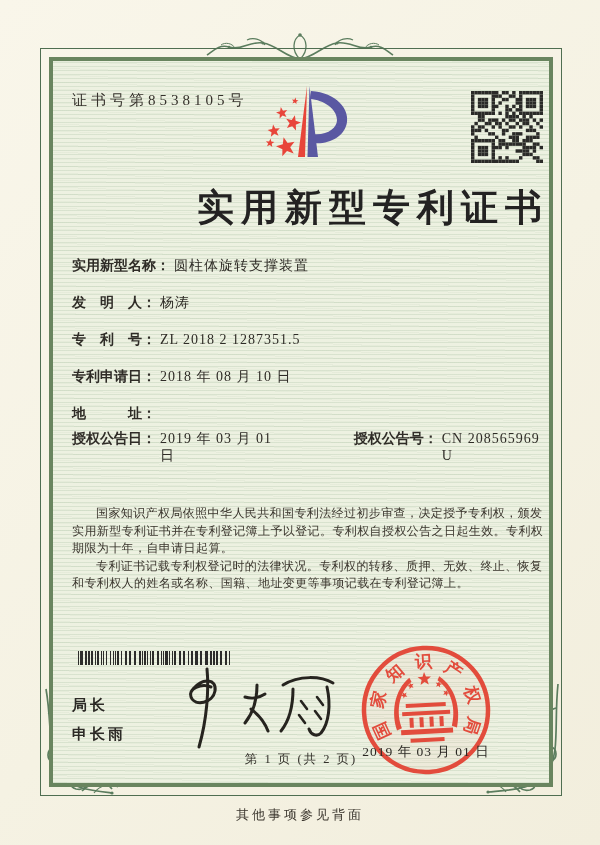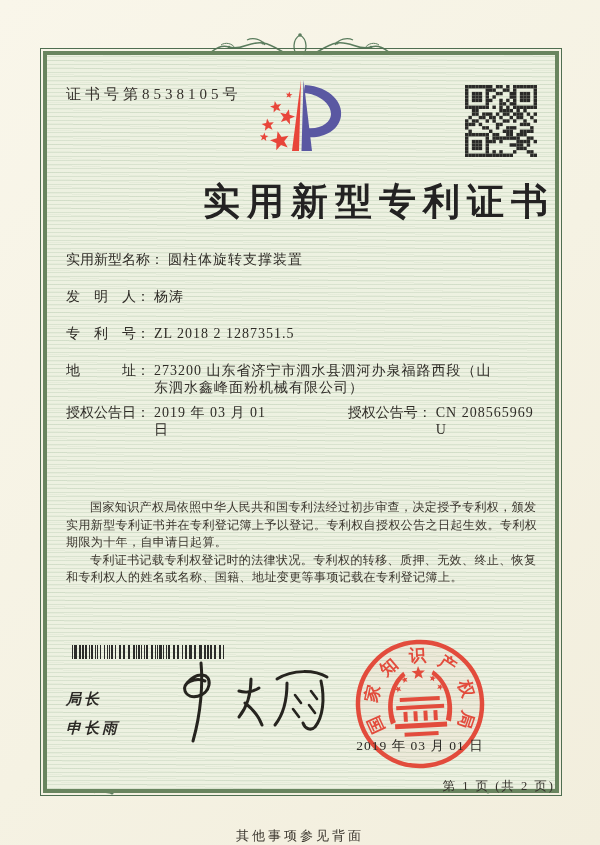--- a/index.html
+++ b/index.html
@@ -5,54 +5,54 @@
   html,body{margin:0;padding:0;}
   body{
     width:600px;height:845px;position:relative;overflow:hidden;
     background:#f7f4e7;
     font-family:"Liberation Serif","DejaVu Serif",serif;
     color:#2e2b26;
   }
   .paper{position:absolute;inset:0;
     background:linear-gradient(135deg,#f9f6ea 0%,#f5f2e3 55%,#f2eedd 100%);}
   .frame{position:absolute;left:40px;top:48px;width:522px;height:748px;
-    border:1px solid #4f6e51;padding:2px;box-sizing:border-box;}
+    border:1px solid #4f6e51;padding:8px;box-sizing:border-box;}
   .frame-inner{position:relative;width:100%;height:100%;box-sizing:border-box;
     border:4px solid #69855f;
     background-color:#edf1e1;
     background-image:
       repeating-linear-gradient(0deg, rgba(110,150,110,.16) 0px, rgba(110,150,110,.16) 1px, rgba(255,255,255,0) 1px, rgba(255,255,255,0) 4px),
       repeating-linear-gradient(2deg, rgba(130,165,125,.07) 0px, rgba(130,165,125,.07) 1px, rgba(255,255,255,0) 1px, rgba(255,255,255,0) 7px);
   }
   .cert-no{position:absolute;left:19px;top:30px;font-size:15px;letter-spacing:4px;color:#35312b;}
   .logo{position:absolute;left:198px;top:10px;width:122px;height:118px;}
   .qr{position:absolute;left:418px;top:30px;width:72px;height:72px;}
   .title{position:absolute;left:0;top:122px;width:100%;text-align:right;
     font-size:37px;font-weight:bold;letter-spacing:7px;color:#232222;}
   .fields{position:absolute;left:19px;top:196px;width:480px;font-size:14px;}
   .frow{display:flex;margin-bottom:20px;line-height:17px;}
-  .flabel{flex:0 0 auto;white-space:pre;color:#2f2c27;}
+  .flabel{flex:0 0 auto;white-space:pre;color:#2f2c27;font-weight:bold;}
   .fvalue{margin-left:4px;letter-spacing:1px;color:#2f2c27;max-width:352px;}
-  .frow.addr{margin-bottom:8px;}
+  .frow.addr{margin-bottom:8px;align-items:flex-end;}
   .grant-row{display:flex;line-height:17px;justify-content:flex-end;}
   .grant-row .pair2{margin-left:66px;}
   .paras{position:absolute;left:19px;top:444px;width:482px;
     font-size:12px;line-height:17.5px;color:#3a352d;letter-spacing:.4px;}
   .paras p{margin:0;text-indent:2em;}
   .barcode{position:absolute;left:25px;top:590px;width:152px;height:14px;}
   .director{position:absolute;left:19px;top:630px;font-size:15px;line-height:29px;
-    font-family:"DejaVu Sans","Liberation Sans",sans-serif;font-weight:600;color:#2c2a26;font-style:italic;}
+    font-family:"DejaVu Sans","Liberation Sans",sans-serif;font-weight:600;color:#2c2a26;}
   .director .drow{letter-spacing:3px;}
   .signature{position:absolute;left:118px;top:602px;width:175px;height:95px;}
   .seal{position:absolute;left:300px;top:576px;width:146px;height:146px;opacity:.9;}
   .seal-date{position:absolute;left:292px;top:682px;width:162px;text-align:center;
     font-size:13.5px;letter-spacing:1px;color:#2b2924;z-index:5;}
-  .page-info{position:absolute;left:0;top:723px;width:100%;text-align:right;
+  .page-info{position:absolute;left:0;top:690px;width:100%;text-align:center;
     font-size:12.5px;letter-spacing:2px;color:#33302a;}
-  .footer-note{position:absolute;left:0;top:827px;width:100%;text-align:center;
+  .footer-note{position:absolute;left:0;top:806px;width:100%;text-align:center;
     font-size:13px;letter-spacing:3px;color:#3a352d;}
   .ornament{position:absolute;pointer-events:none;}
   .orn-top{left:205px;top:31px;width:190px;height:34px;}
   .orn-bl{left:42px;top:683px;width:102px;height:114px;}
   .orn-br{left:460px;top:680px;width:104px;height:117px;}
 </style>
 </head>
 <body>
 
 <div class="paper">
@@ -373,23 +373,26 @@
           <span class="fvalue">圆柱体旋转支撑装置</span>
         </div>
         <div class="frow">
           <span class="flabel">发　明　人：</span>
           <span class="fvalue">杨涛</span>
         </div>
         <div class="frow">
           <span class="flabel">专　利　号：</span>
           <span class="fvalue">ZL 2018 2 1287351.5</span>
         </div>
+        <div class="frow">
+          <span class="flabel">专利申请日：</span>
+          <span class="fvalue">2018 年 08 月 10 日</span>
+        </div>
         <div class="frow addr">
           <span class="flabel">地　　　址：</span>
-          <span class="fvalue">273200 山东省济宁市泗水县泗河办泉福路西段（山东泗水鑫峰面粉机械有限公司）</span>
         </div>
         <div class="grant-row">
           <span class="flabel">授权公告日：</span>
           <span class="fvalue">2019 年 03 月 01 日</span>
           <span class="flabel pair2">授权公告号：</span>
           <span class="fvalue">CN 208565969 U</span>
         </div>
       </div>
 
       <div class="paras">

